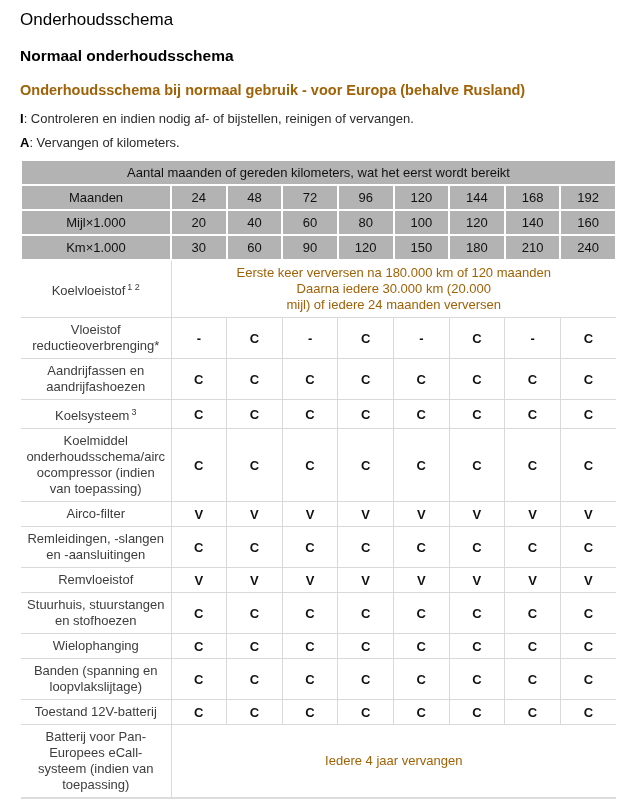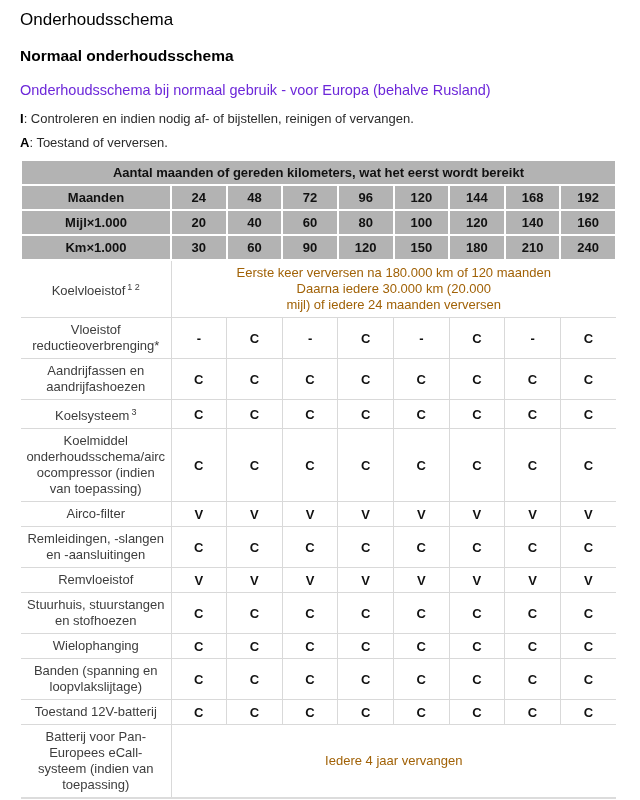--- a/index.html
+++ b/index.html
@@ -7,37 +7,37 @@
     width: 640px; height: 800px;
     box-sizing: border-box;
     padding: 6px 20px 0 20px;
     background: #ffffff;
     font-family: "Liberation Sans", sans-serif;
     color: #1a1a1a;
     overflow: hidden;
   }
   h1.title { font-size: 17px; font-weight: normal; color: #000; margin: 4px 0 17px 0; letter-spacing: 0; }
   h2.subtitle { font-size: 15.5px; font-weight: bold; color: #000; margin: 0 0 17px 0; }
-  h3.section { font-size: 14.5px; font-weight: normal; color: #6d28d9; margin: 14px 0 13px 0; }
+  h3.section { font-size: 14.5px; font-weight: bold; color: #a16207; margin: 14px 0 13px 0; }
   p.legend { font-size: 13px; margin: 0 0 9px 0; color: #2b2b2b; }
   p.legend b { color: #000; }
 
   table.sched {
     border-collapse: collapse;
     table-layout: fixed;
     width: 597px;
     margin-top: 3px;
   }
   col.c-label { width: 150px; }
 
   
   tr.hdr td {
     background: #b3b3b3;
     border: 2px solid #ffffff;
-    font-weight: bold;
+    font-weight: normal;
     font-size: 13px;
     text-align: center;
     color: #111;
     padding: 2px 2px;
     height: 19px;
     vertical-align: middle;
   }
   td.banner { height: 17px; }
 
   
@@ -74,21 +74,21 @@
   }
 </style>
 </head>
 <body>
 
 <h1 class="title">Onderhoudsschema</h1>
 <h2 class="subtitle">Normaal onderhoudsschema</h2>
 <h3 class="section">Onderhoudsschema bij normaal gebruik - voor Europa (behalve Rusland)</h3>
 
 <p class="legend"><b>I</b><span>: Controleren en indien nodig af- of bijstellen, reinigen of vervangen.</span></p>
-<p class="legend"><b>A</b><span>: Toestand of verversen.</span></p>
+<p class="legend"><b>A</b><span>: Vervangen of kilometers.</span></p>
 
 <table class="sched">
   <colgroup>
     <col class="c-label">
       <col>
       <col>
       <col>
       <col>
       <col>
       <col>

